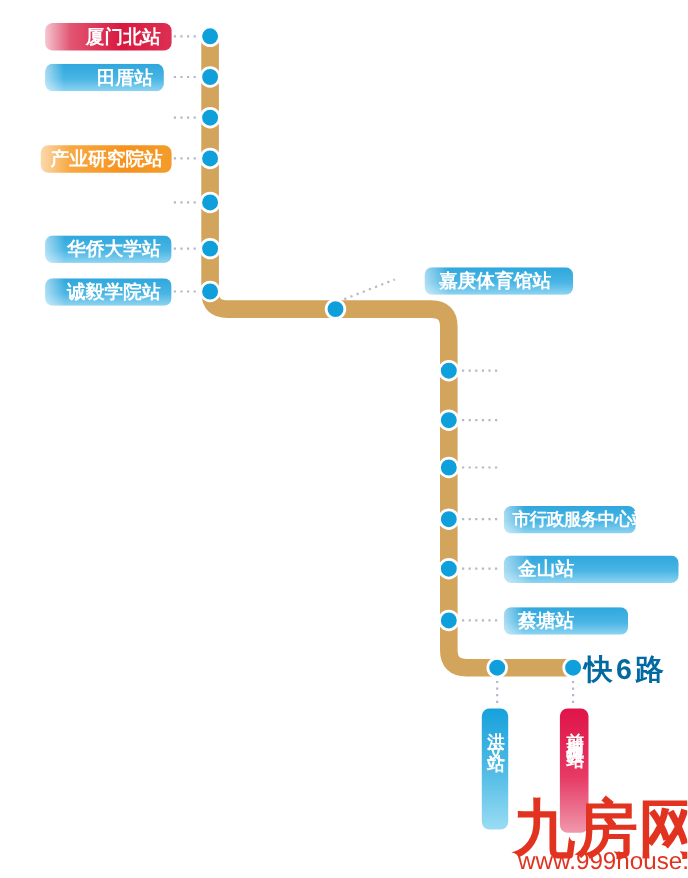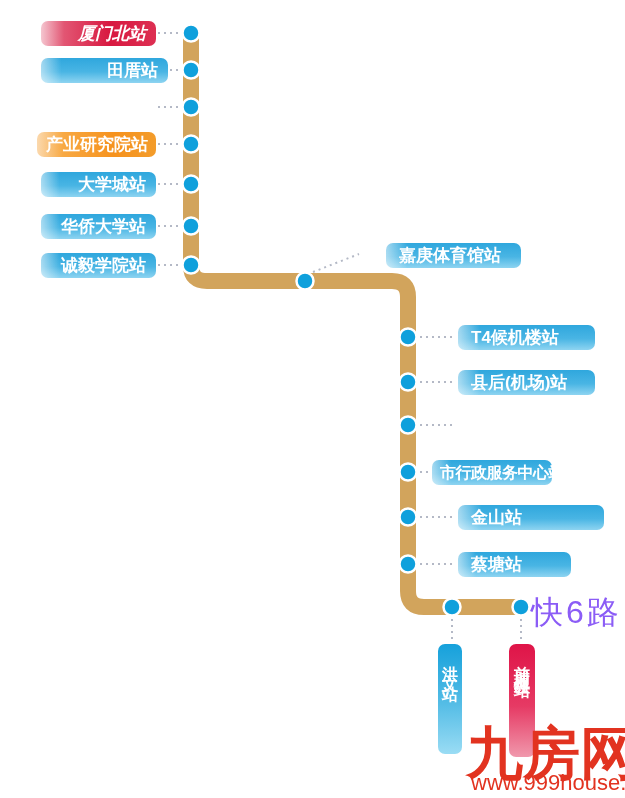--- a/index.html
+++ b/index.html
@@ -15,36 +15,35 @@
   }
   .pill.l{text-align:right;padding-right:10px;padding-left:6px;}
   .pill.r{text-align:left;padding-left:13px;padding-right:4px;}
   .pill.blue{
     background:
       linear-gradient(to right, rgba(255,255,255,.55), rgba(255,255,255,0) 16%),
       linear-gradient(to bottom, #2fa7dd 0%, #49b5e4 55%, #8ed4f1 100%);
   }
   .pill.red{
     background:linear-gradient(to right,#f5c6d0 0%,#e25673 20%,#d81840 60%,#dd2f52 100%);
-    font-style:italic;
   }
   .pill.orange{
     background:linear-gradient(to right,#fbd9ae 0%,#f8a943 22%,#f6921d 65%,#f39c2b 100%);
   }
   .pill.long{font-size:16px;letter-spacing:-0.5px;}
   .vpill{
     position:absolute;border-radius:7px;color:#fff;font-weight:bold;font-size:16px;
     writing-mode:vertical-rl;text-orientation:upright;box-sizing:border-box;
     padding-top:9px;text-align:left;
   }
   .vpill.vblue{background:linear-gradient(to bottom,#16a1db 0%,#55bde6 55%,#9adcf4 100%);line-height:24px;letter-spacing:10px;}
   .vpill.vred{background:linear-gradient(to bottom,#df1448 0%,#e63a64 55%,#f098ac 100%);line-height:26px;letter-spacing:4px;}
   #route-name{
-    position:absolute;left:531px;top:591px;font-size:32px;font-weight:normal;
-    color:#8b5cf6;letter-spacing:3px;white-space:nowrap;
+    position:absolute;left:531px;top:591px;font-size:26px;font-weight:bold;
+    color:#0369a1;letter-spacing:3px;white-space:nowrap;
   }
   #logo-text{
     position:absolute;left:466px;top:716px;font-size:57px;font-weight:bold;
     color:#e23320;letter-spacing:0;white-space:nowrap;
   }
   #logo-url{
     position:absolute;left:471px;top:770px;font-size:22px;color:#e23320;white-space:nowrap;
   }
 </style>
 </head>
@@ -93,32 +92,29 @@
       <circle cx="408" cy="425" r="8.5"></circle>
       <circle cx="408" cy="472" r="8.5"></circle>
       <circle cx="408" cy="517" r="8.5"></circle>
       <circle cx="408" cy="564" r="8.5"></circle>
       <circle cx="452" cy="607" r="8.5"></circle>
       <circle cx="521" cy="607" r="8.5"></circle>
     </g>
   </svg>
 
   <div class="pill l red" style="left:41px;top:21px;width:115px;">厦门北站</div>
-  <div class="pill l blue" style="left:41px;top:58px;width:127px;">田厝站</div>
+  <div class="pill l blue" style="left:41px;top:58px;width:108px;">田厝站</div>
   <div class="pill l orange" style="left:37px;top:132px;width:119px;padding-right:8px;">产业研究院站</div>
-  <div class="pill l blue" style="left:41px;top:172px;width:115px;">大学城站</div>
   <div class="pill l blue" style="left:41px;top:214px;width:115px;">华侨大学站</div>
   <div class="pill l blue" style="left:41px;top:253px;width:115px;">诚毅学院站</div>
 
   <div class="pill r blue" style="left:362px;top:243px;width:135px;margin-left:24px;">嘉庚体育馆站</div>
 
-  <div class="pill r blue" style="left:458px;top:325px;width:137px;">T4候机楼站</div>
-  <div class="pill r blue" style="left:458px;top:370px;width:137px;">县后(机场)站</div>
-  <div class="pill r blue long" style="left:432px;top:460px;width:120px;padding-left:8px;">市行政服务中心站</div>
-  <div class="pill r blue" style="left:458px;top:505px;width:146px;">金山站</div>
+  <div class="pill r blue long" style="left:458px;top:460px;width:120px;padding-left:8px;">市行政服务中心站</div>
+  <div class="pill r blue" style="left:458px;top:505px;width:159px;">金山站</div>
   <div class="pill r blue" style="left:458px;top:552px;width:113px;">蔡塘站</div>
 
   <div class="vpill vblue" style="left:438px;top:644px;width:24px;height:110px;">洪文站</div>
   <div class="vpill vred" style="left:509px;top:644px;width:26px;height:113px;">前埔枢纽站</div>
 
   <div id="route-name">快6路</div>
 
   <div id="logo-text">九房网</div>
   <div id="logo-url">www.999house.com</div>
 

